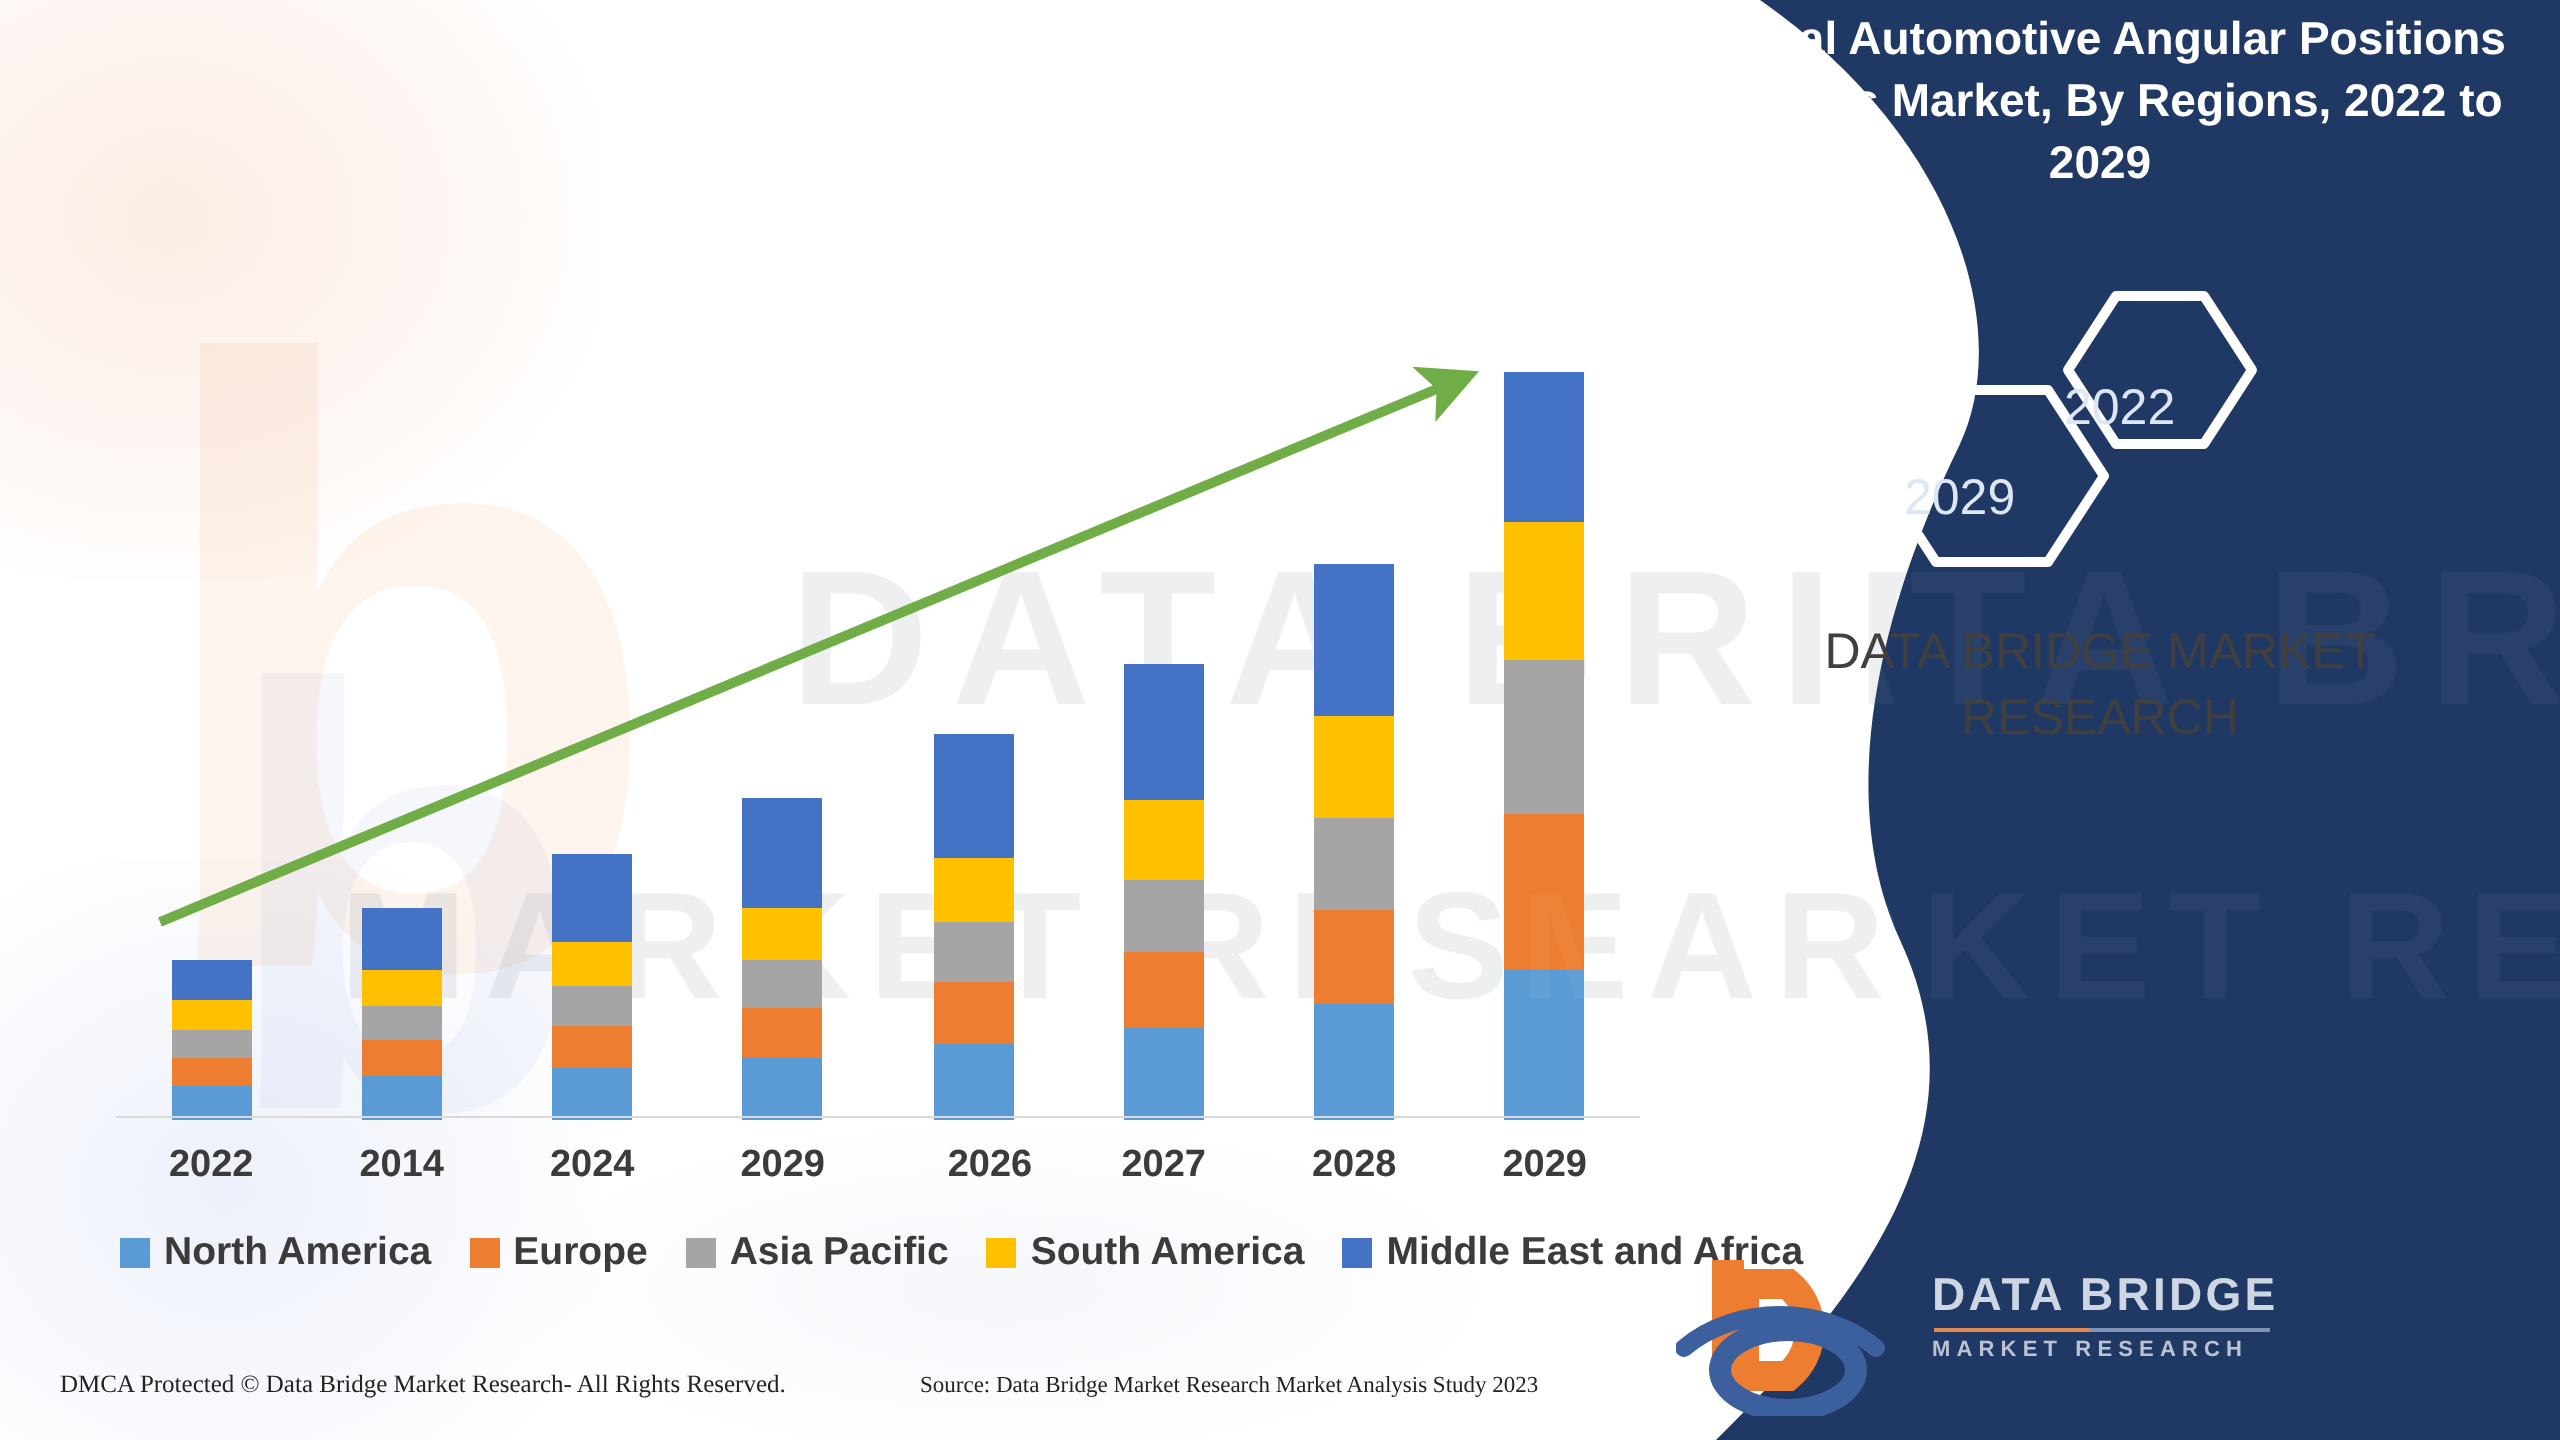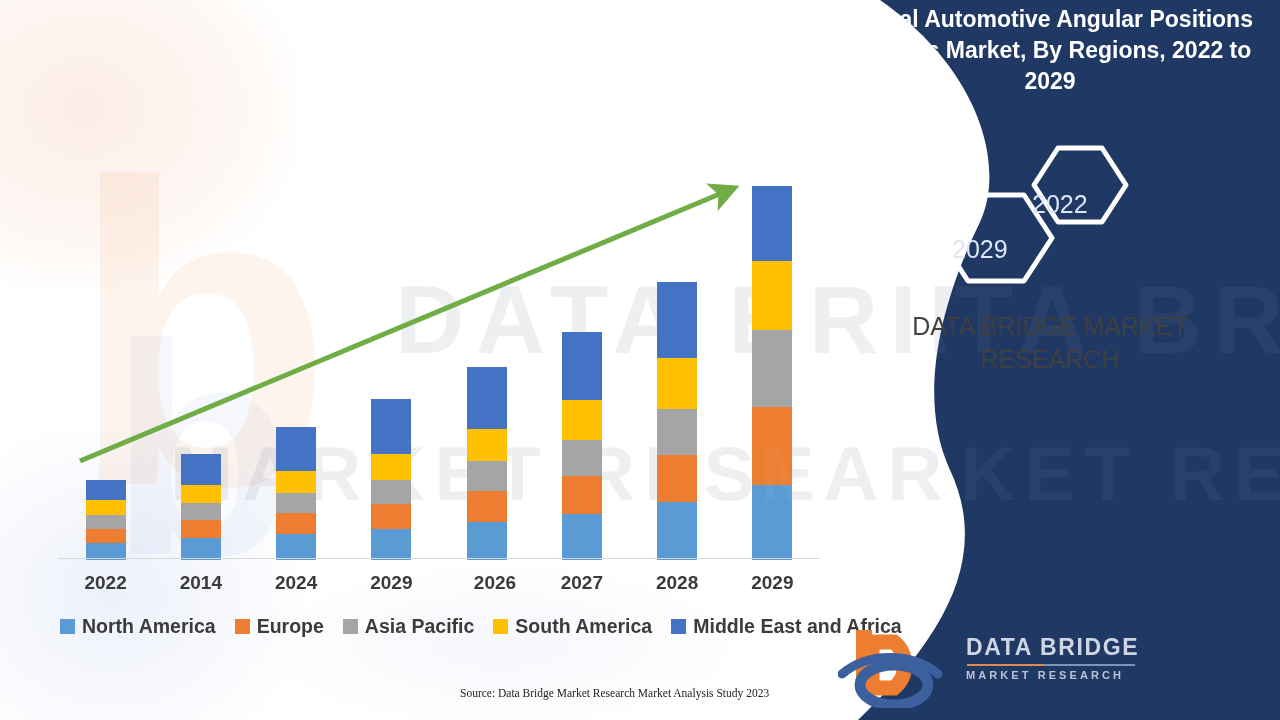--- a/index.html
+++ b/index.html
@@ -252,20 +252,21 @@
       <div class="legend-item">
         <span class="legend-swatch" style="background: rgb(255, 192, 0);"></span>
         <span class="legend-label">South America</span>
       </div>
       <div class="legend-item">
         <span class="legend-swatch" style="background: rgb(68, 114, 196);"></span>
         <span class="legend-label">Middle East and Africa</span>
       </div>
     </div>
 
+  <div class="footer-left">DMCA Protected © Data Bridge Market Research- All Rights Reserved.</div>
   <div class="footer-src">Source: Data Bridge Market Research Market Analysis Study 2023</div>
 
   <div class="panel">
     <svg width="460" height="720" viewBox="0 0 460 720">
       <path d="M 60 0 L 460 0 L 460 720 L 38 720
                C 120 640, 172 560, 130 470
                C 96 396, 122 300, 160 222
                C 186 166, 160 70, 60 0 Z" fill="#1f3864"></path>
     </svg>
 

